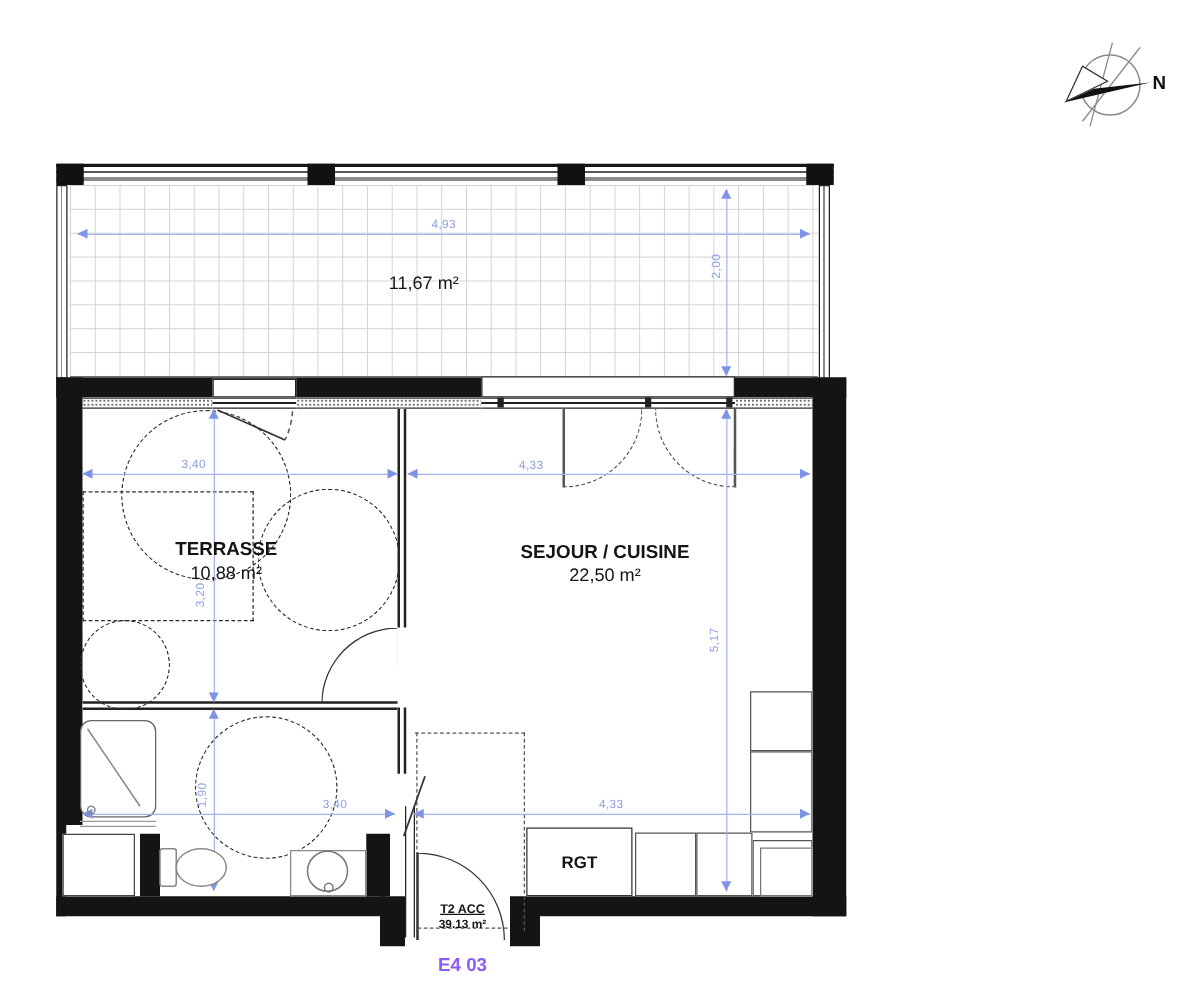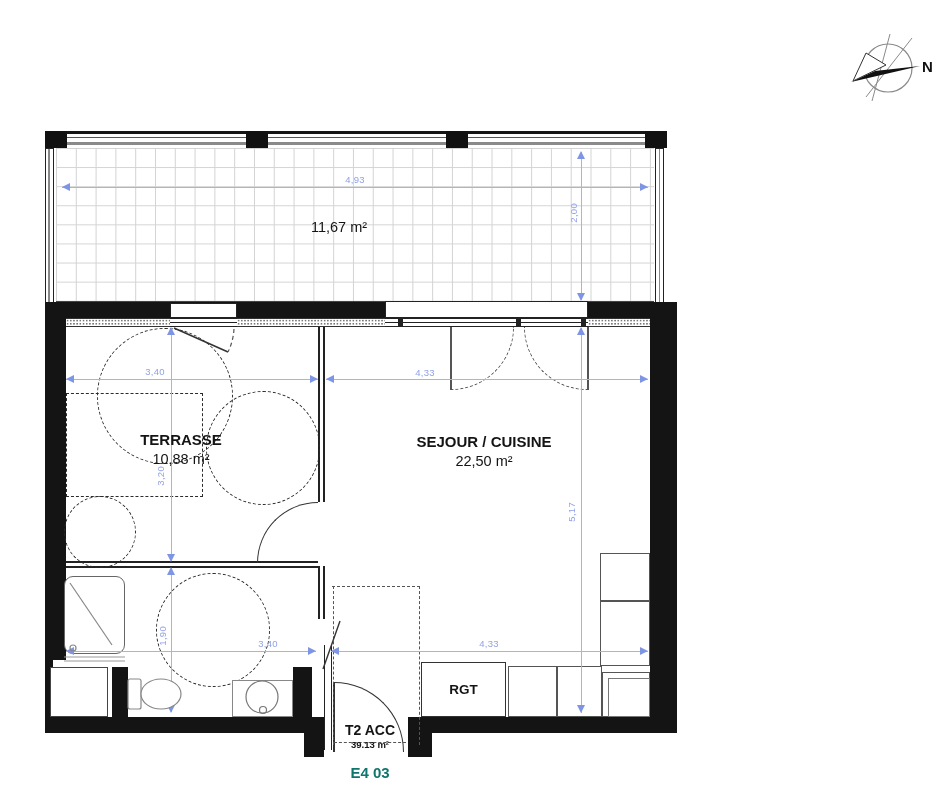--- a/index.html
+++ b/index.html
@@ -195,18 +195,18 @@
     <span class="nm">TERRASSE</span>
     <span class="ar">10,88 m²</span>
   </div>
   <div class="roomlbl" style="left:389px;top:432px;width:190px;">
     <span class="nm">SEJOUR / CUISINE</span>
     <span class="ar">22,50 m²</span>
   </div>
   <span class="abs" style="left:421px;top:682px;width:85px;text-align:center;font-weight:700;font-size:13.5px;color:#141414;">RGT</span>
 
   <div class="roomlbl" style="left:329px;top:721px;width:82px;">
-    <span style="display:block;font-weight:700;font-size:14px;">T2 ACC</span>
+    <span style="display:block;font-weight:700;font-size:10px;text-decoration:underline;">T2 ACC</span>
     <span style="display:block;font-weight:700;font-size:9.5px;">39.13 m²</span>
   </div>
-  <span class="abs" style="left:329px;top:764px;width:82px;text-align:center;font-weight:700;font-size:15px;color:#0f766e;">E4 03</span>
+  <span class="abs" style="left:329px;top:764px;width:82px;text-align:center;font-weight:700;font-size:15px;color:#8b5cf6;">E4 03</span>
 
 </div>
 
 </body></html>

